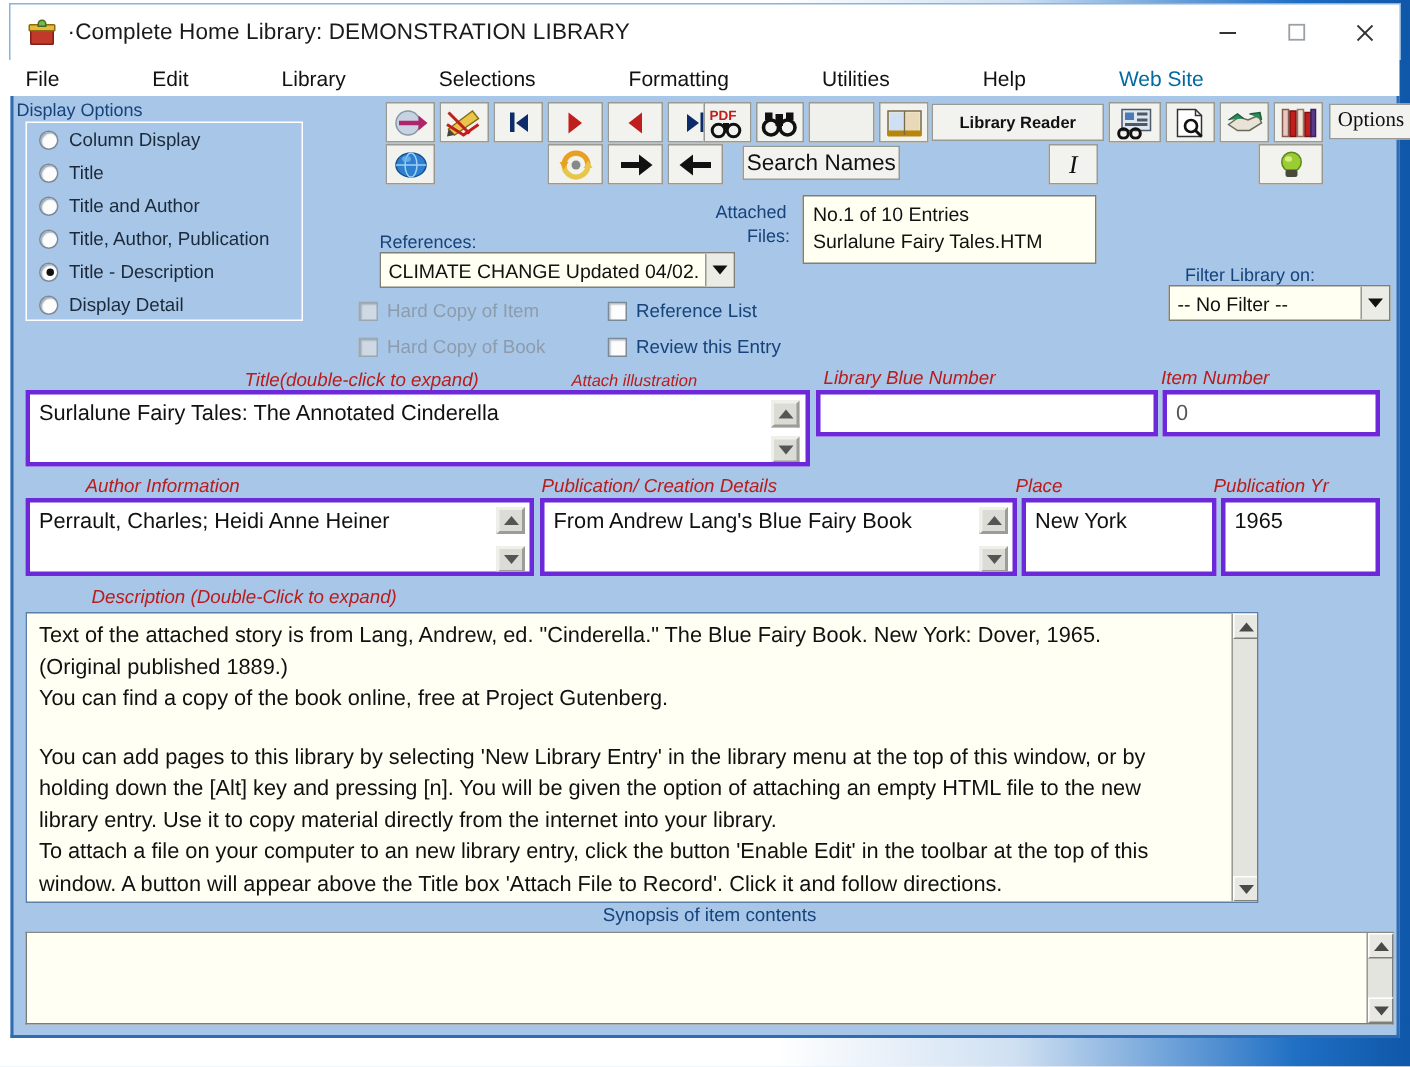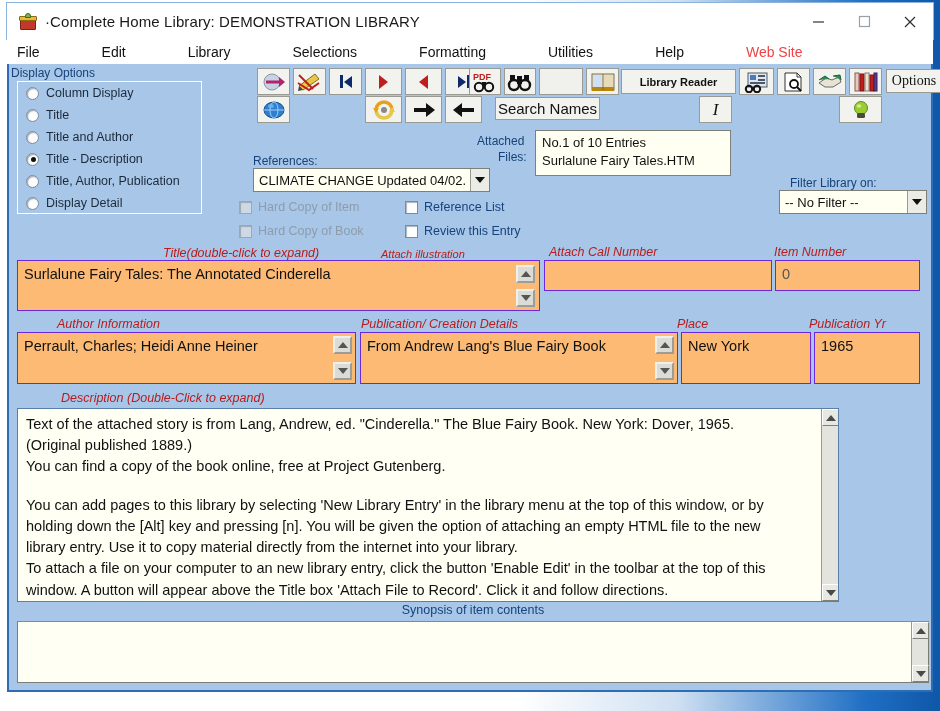--- a/index.html
+++ b/index.html
@@ -54,21 +54,21 @@
   .win-btn svg { display: block; }
 
   
   .menubar {
     position: absolute; left: 7px; top: 40px; width: 926px; height: 24px;
     background: #ffffff; display: flex; align-items: center; padding-left: 10px;
     font-size: 14px;
     gap: 42px;
   }
   .menu-item { margin-right: 20px; color: #111; white-space: nowrap; }
-  .menu-item.disabled { color: #ef4444; }
+  .menu-item.disabled { color: #0369a1; }
 
   
   .client {
     position: absolute; left: 7px; top: 64px; width: 926px; height: 628px;
     background: #a8c6e8;
     border-left: 2px solid #2e6db4;
     border-right: 2px solid #2e6db4;
     border-bottom: 2px solid #2e6db4;
   }
 
@@ -146,21 +146,21 @@
   .cbx.dim { background: #cfd9e4; border-color: #9aa7b4; }
   .cbx-label { font-size: 12.5px; color: #16437a; white-space: nowrap; }
   .cbx-label.dim { color: #8d9cac; }
 
   
   .fld-label {
     position: absolute; font-size: 12.5px; color: #b91c1c; white-space: nowrap; font-style: italic;
   }
   .fld-label.sm { font-size: 11px; }
   .txtbox {
-    position: absolute; background: #fdba74; border: 1px solid #6d28d9;
+    position: absolute; background: #ffffff; border: 3px solid #6d28d9;
     font-size: 14px; color: #111; overflow: hidden;
   }
   .txtbox .inner { padding: 4px 6px; line-height: 1.35; }
   .txtbox .inner.big { font-size: 14.5px; }
 
   
   .sb {
     position: absolute; right: 0; top: 0; bottom: 0; width: 17px;
     background: #e4e4de; border-left: 1px solid #9a9a94;
     display: flex; flex-direction: column; justify-content: space-between;
@@ -260,26 +260,26 @@
       </div>
       <div class="radio-row">
         <span class="radio"></span>
         <span class="radio-label">Title</span>
       </div>
       <div class="radio-row">
         <span class="radio"></span>
         <span class="radio-label">Title and  Author</span>
       </div>
       <div class="radio-row">
+        <span class="radio"></span>
+        <span class="radio-label">Title, Author, Publication</span>
+      </div>
+      <div class="radio-row">
         <span class="radio on"></span>
         <span class="radio-label">Title - Description</span>
-      </div>
-      <div class="radio-row">
-        <span class="radio"></span>
-        <span class="radio-label">Title, Author, Publication</span>
       </div>
       <div class="radio-row">
         <span class="radio"></span>
         <span class="radio-label">Display Detail</span>
       </div>
     </div>
 
     <div class="toolbar">
 
       <div class="tb" style="left:8px;  top:2px; width:33px; height:27px;">
@@ -469,21 +469,21 @@
     <div class="ref-label" style="left:781px; top:112px;">Filter Library on:</div>
     <div class="combo" style="left:770px; top:126px; width:148px; height:24px;">
       <span>-- No Filter --</span>
       <span class="cb-btn">
         <span class="cb-caret"></span>
       </span>
     </div>
 
     <div class="fld-label" style="left:154px; top:182px;">Title(double-click to expand)</div>
     <div class="fld-label sm" style="left:372px; top:184px;">Attach illustration</div>
-    <div class="fld-label" style="left:540px; top:181px;">Attach Call Number</div>
+    <div class="fld-label" style="left:540px; top:181px;">Library Blue Number</div>
     <div class="fld-label" style="left:765px; top:181px;">Item Number</div>
 
     <div class="txtbox" style="left:8px; top:196px; width:523px; height:51px;">
       <div class="inner big">Surlalune Fairy Tales: The Annotated Cinderella</div>
       <div class="spin" style="right:4px; top:4px; height:42px;">
         <span class="spin-btn">
             <span class="spin-up"></span>
           </span>
         <span class="spin-btn">
             <span class="spin-dn"></span>

